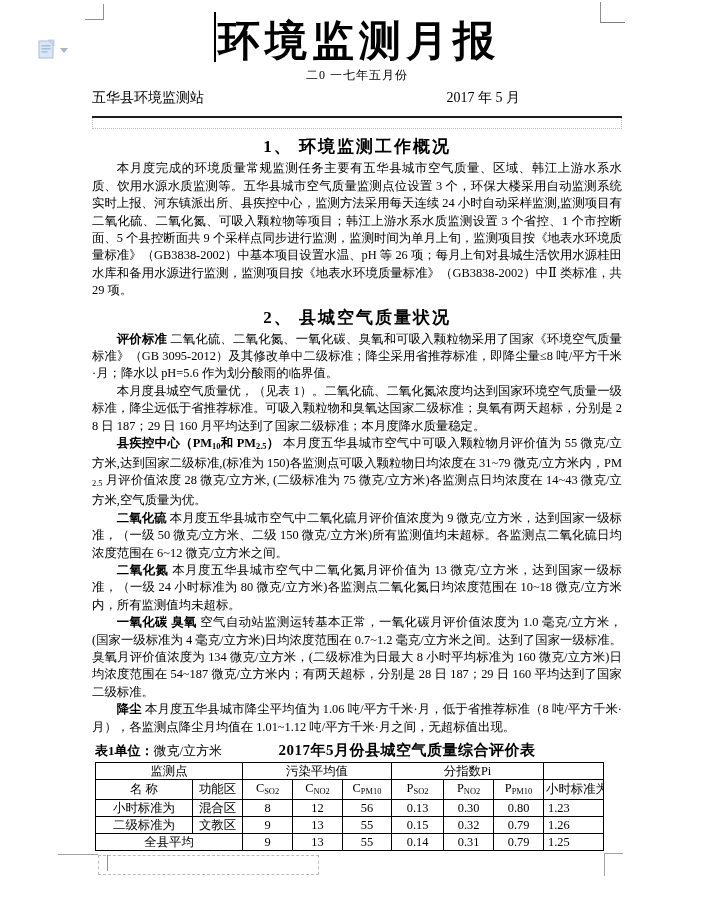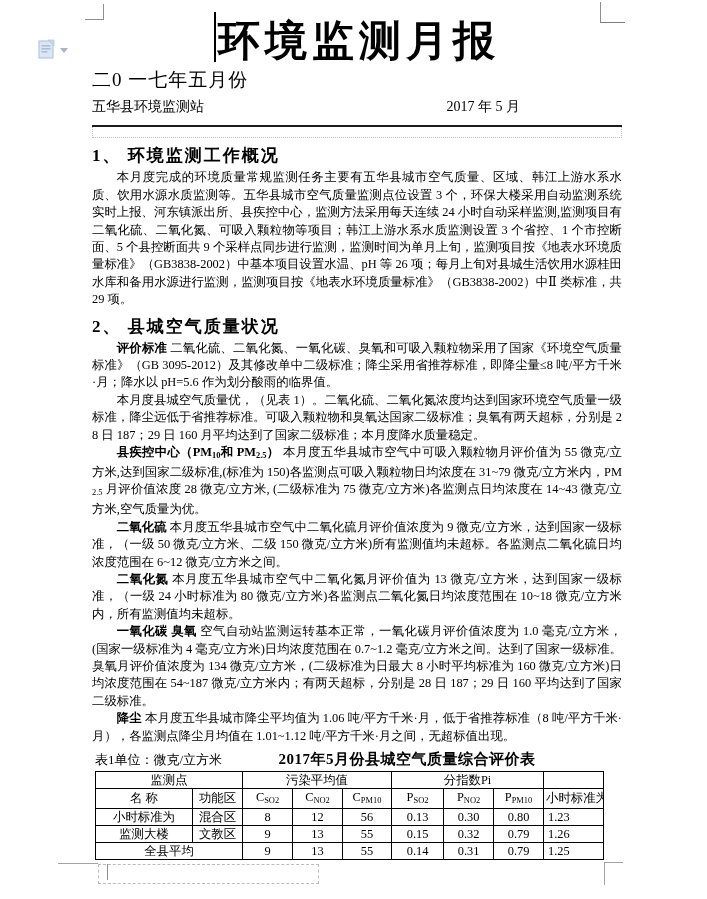--- a/index.html
+++ b/index.html
@@ -22,37 +22,37 @@
     border-right:4px solid transparent;border-top:5px solid #aab6c6;margin-top:2px;}
 
   
   .content{position:absolute;left:92px;top:12px;width:530px;}
 
   .title-wrap{text-align:center;line-height:1;}
   .caret-bar{display:inline-block;width:2px;height:50px;background:#000;
     vertical-align:-7px;margin-right:2px;}
   .doc-title{display:inline-block;font-size:42px;font-weight:bold;
     letter-spacing:5px;line-height:1.2;}
-  .subtitle{text-align:left;font-size:19px;margin-top:1px;letter-spacing:1px;}
+  .subtitle{text-align:center;font-size:12px;margin-top:1px;letter-spacing:1px;}
   .org-row{display:flex;justify-content:space-between;font-size:14px;
     margin-top:5px;padding-right:102px;}
 
   .rule{height:2px;background:#1c1c1c;margin-top:9px;}
   .dotted-box{height:10px;border:1px dotted #bdbdbd;border-top:none;}
 
-  .hd{font-size:17px;font-weight:bold;letter-spacing:2px;margin:7px 0 2px 0;line-height:22px;}
+  .hd{font-size:17px;font-weight:bold;letter-spacing:2px;margin:7px 0 2px 0;line-height:22px;text-align:center;}
   .para{margin:0;font-size:12.4px;line-height:17.4px;text-align:justify;
     text-indent:2em;word-break:break-all;}
   .para .b{font-weight:bold;}
   .para .sub,.air-table .sub{font-size:0.68em;vertical-align:-0.18em;}
 
   
   .tbl-cap{display:flex;align-items:baseline;margin:5px 0 2px 3px;}
   .tbl-unit{font-size:13px;white-space:nowrap;}
-  .tbl-unit .b{font-weight:normal;}
+  .tbl-unit .b{font-weight:bold;}
   .tbl-title{flex:1;text-align:center;font-size:15px;font-weight:bold;
     letter-spacing:0.5px;padding-right:30px;font-family:Liberation Serif, serif;}
 
   .air-table{border-collapse:collapse;table-layout:fixed;width:508px;
     margin-left:3px;font-size:12.4px;padding-left:14px;}
   .air-table td,.air-table th{border:1px solid #000;height:16px;padding:0 2px;
     text-align:center;font-weight:normal;line-height:16px;white-space:nowrap;overflow:hidden;}
   .air-table{border:1.5px solid #000;}
   .air-table td.left{text-align:left;padding-left:4px;}
 
@@ -164,21 +164,21 @@
             <td>混合区</td>
             <td>8</td>
             <td>12</td>
             <td>56</td>
             <td>0.13</td>
             <td>0.30</td>
             <td>0.80</td>
             <td class="left">1.23</td>
           </tr>
           <tr>
-            <td>监测大楼</td>
+            <td>二级标准为</td>
             <td>文教区</td>
             <td>9</td>
             <td>13</td>
             <td>55</td>
             <td>0.15</td>
             <td>0.32</td>
             <td>0.79</td>
             <td class="left">1.26</td>
           </tr>
           <tr>

